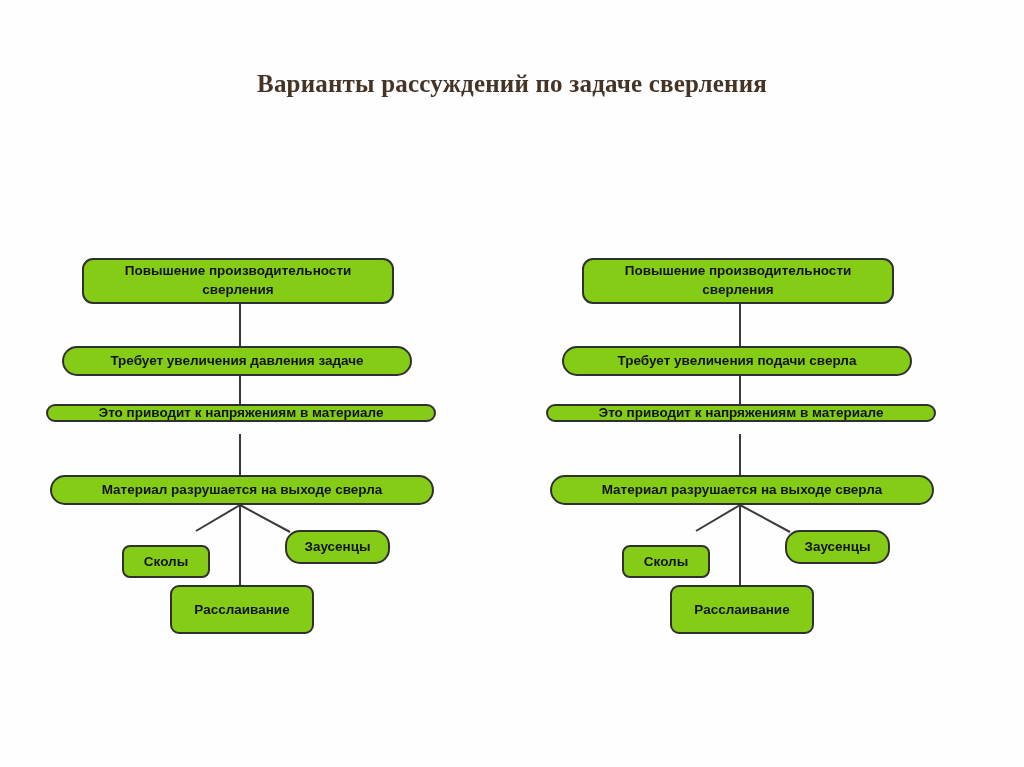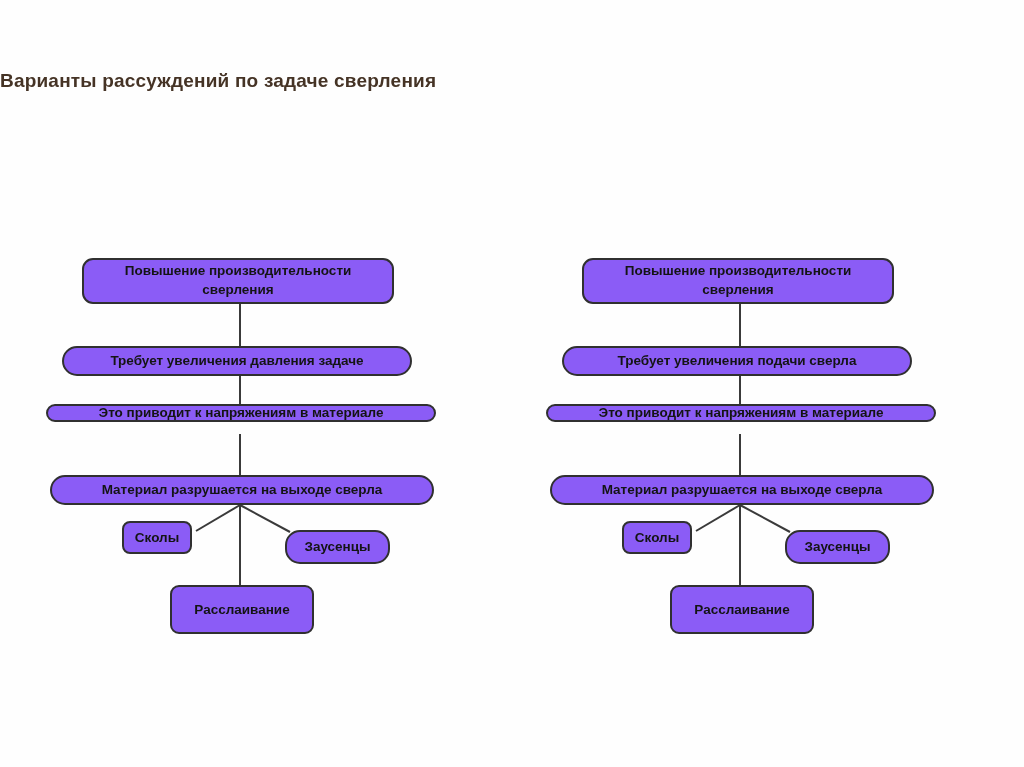--- a/index.html
+++ b/index.html
@@ -21,26 +21,27 @@
     height: 767px;
     background: #fefefe;
   }
 
   
   #slide-title {
     position: absolute;
     left: 0;
     top: 70px;
     width: 1024px;
-    font-size: 19px;
+    text-align: center;
+    font-size: 25px;
     font-weight: bold;
     color: #453325;
     letter-spacing: 0.2px;
     white-space: nowrap;
-    font-family: Liberation Sans, sans-serif;
+    font-family: Liberation Serif, serif;
   }
 
   
   .diagram {
     position: absolute;
     top: 0;
     width: 512px;
     height: 767px;
   }
   #diagram-left  { left: 0px; }
@@ -53,21 +54,21 @@
     height: 767px;
     pointer-events: none;
   }
 
   
   .node {
     position: absolute;
     box-sizing: border-box;
     border: 2px solid #303030;
     border-radius: 13px;
-    background: #8b5cf6;
+    background: #84cc16;
     color: #141414;
     font-weight: bold;
     font-size: 13.5px;
     line-height: 1.32;
     display: flex;
     align-items: center;
     justify-content: center;
     text-align: center;
     padding: 0 8px;
     white-space: nowrap;
@@ -76,21 +77,21 @@
   .node.two-line {
     white-space: normal;
     line-height: 1.4;
   }
 
   
   .n-root     { left: 82px;  top: 258px; width: 312px; height: 46px; border-radius: 11px; }
   .n-requires { left: 62px;  top: 346px; width: 350px; height: 30px; border-radius: 15px; }
   .n-stress   { left: 46px;  top: 404px; width: 390px; height: 18px; border-radius: 15px; }
   .n-breaks   { left: 50px;  top: 475px; width: 384px; height: 30px; border-radius: 15px; }
-  .n-chips    { left: 122px; top: 521px; width: 70px;  height: 33px; border-radius: 8px; }
+  .n-chips    { left: 122px; top: 545px; width: 88px;  height: 33px; border-radius: 8px; }
   .n-burrs    { left: 285px; top: 530px; width: 105px; height: 34px; border-radius: 15px; }
   .n-delam    { left: 170px; top: 585px; width: 144px; height: 49px; border-radius: 9px; }
 </style>
 </head>
 <body>
 
 <div id="slide">
 
   <div id="slide-title">Варианты рассуждений по задаче сверления</div>
 

